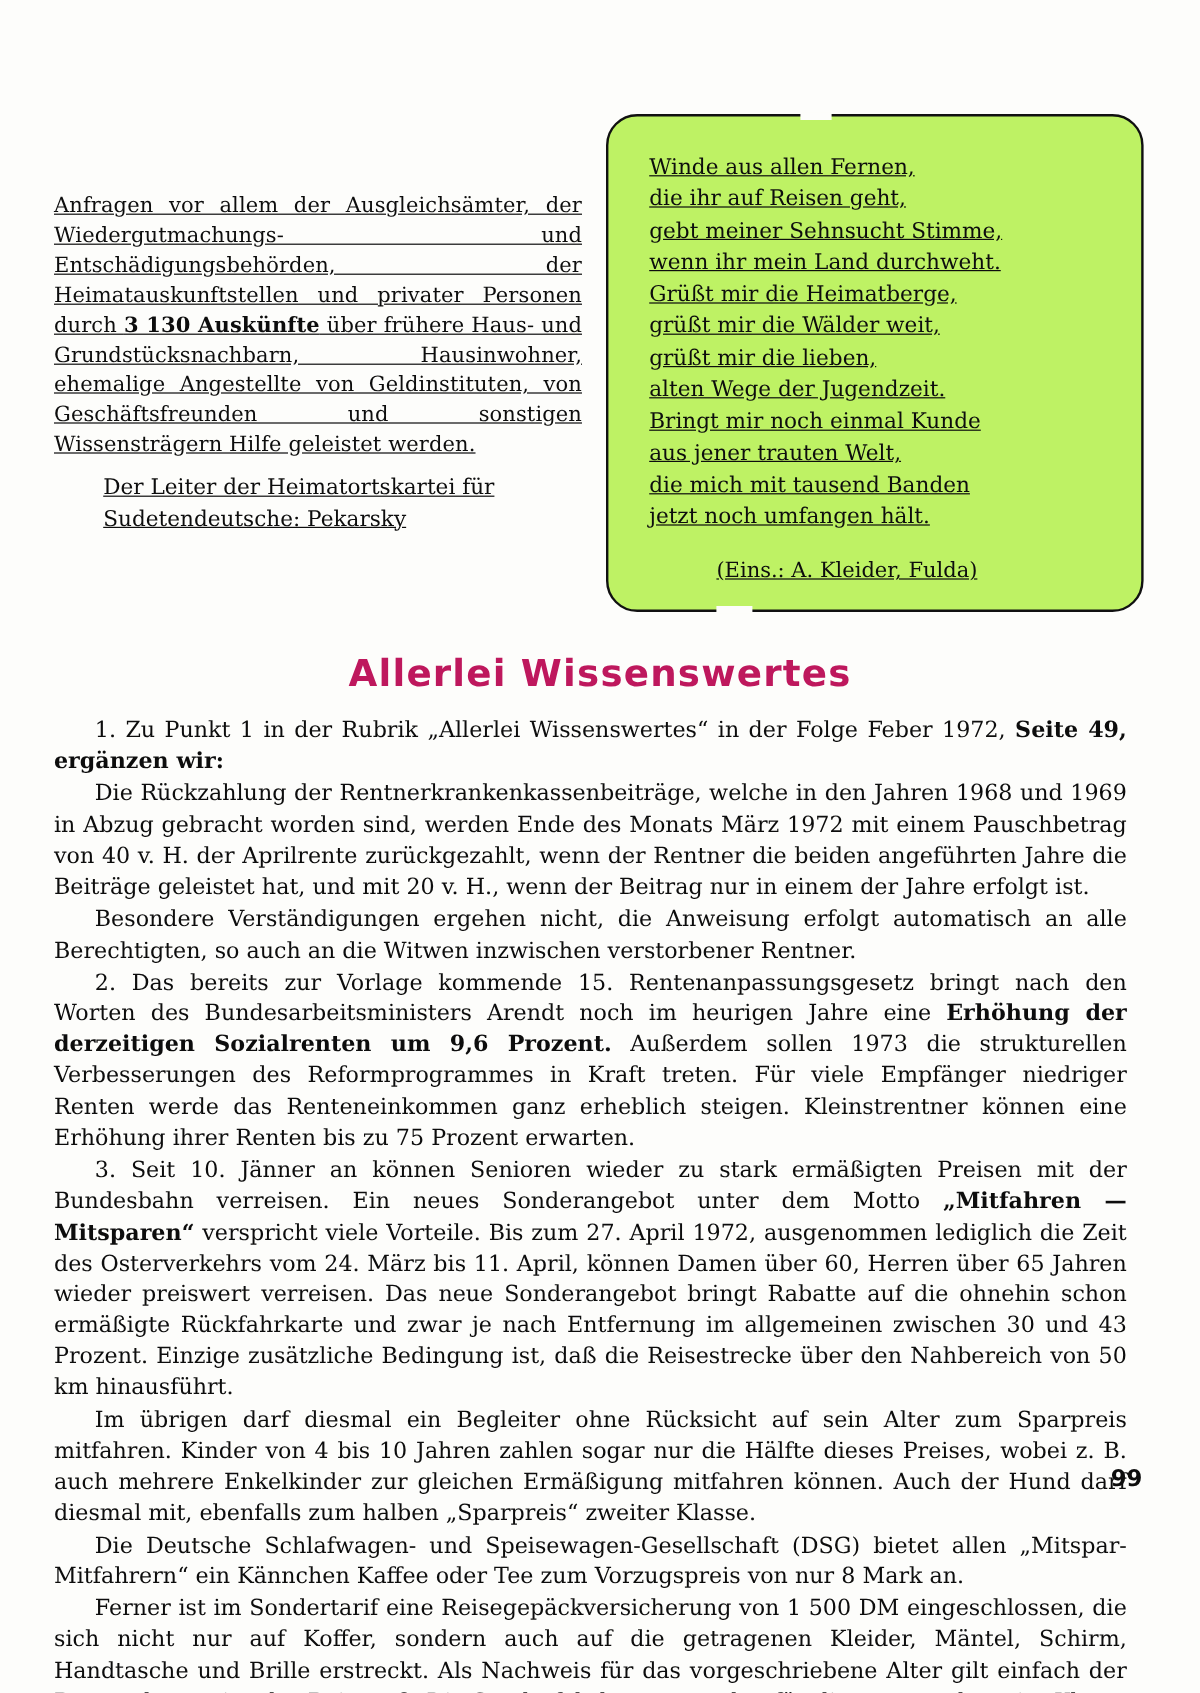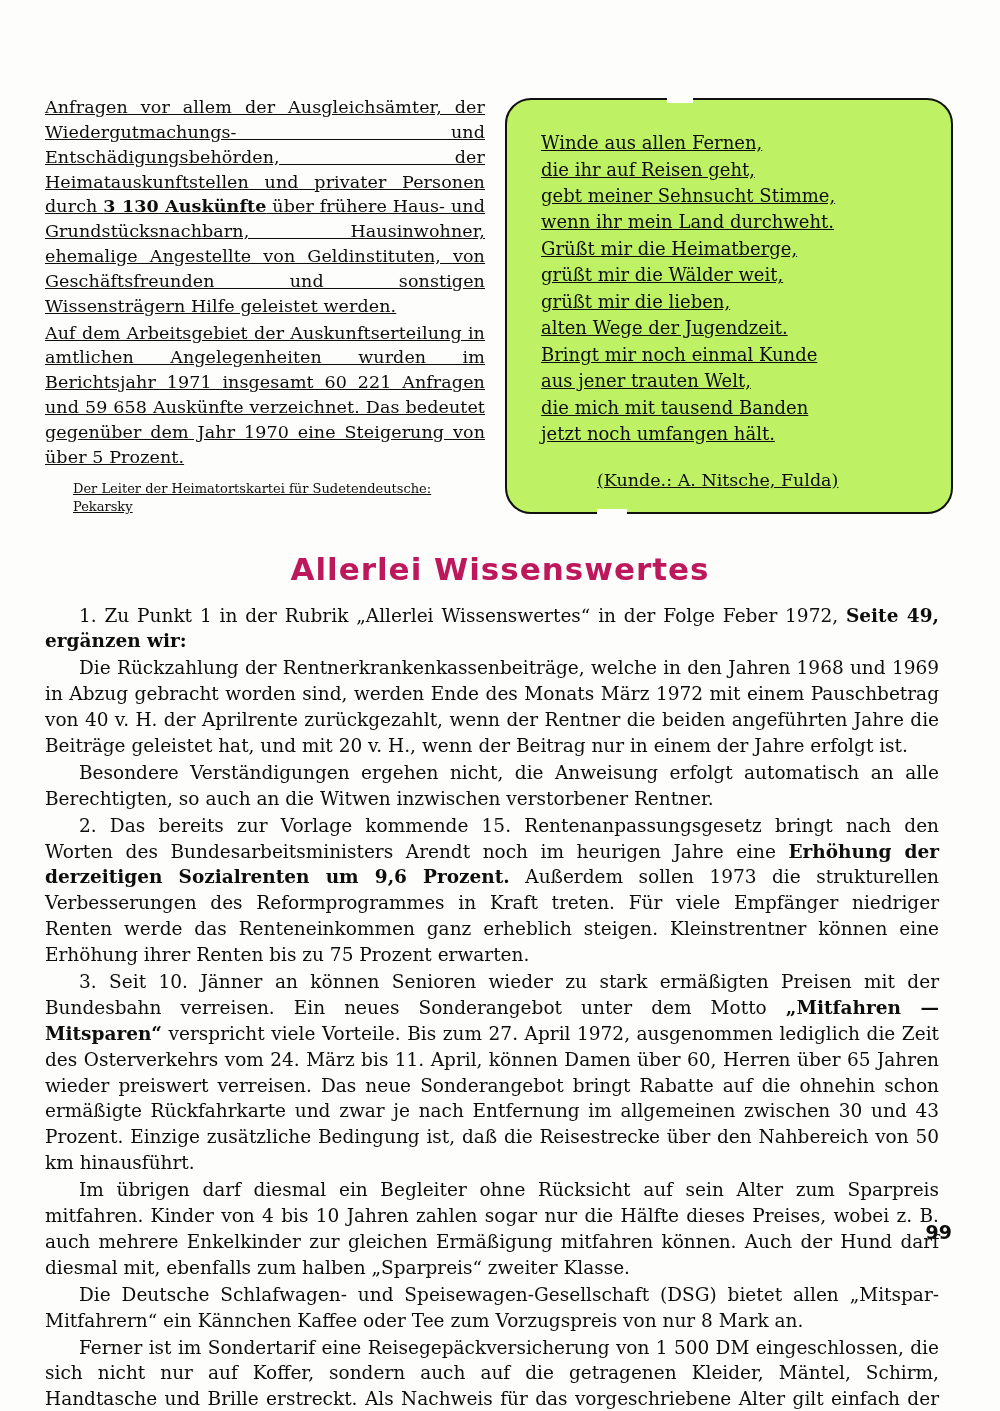--- a/index.html
+++ b/index.html
@@ -52,22 +52,22 @@
     line-height: 1.42;
     text-align: justify;
     hyphens: manual;
     margin: 0 0 2px 0;
     letter-spacing: 0.1px;
   }
   b, .bold { font-weight: bold; }
 
   .signature {
     margin-top: 10px;
-    margin-left: 28px;
-    font-size: 13px;
+    margin-left: 41px;
+    font-size: 18px;
     line-height: 1.42;
   }
 
   
   .poem-box {
     position: relative;
     border: 2.5px solid #111;
     border-radius: 26px;
     padding: 30px 26px 22px 34px;
     box-sizing: border-box;
@@ -138,39 +138,38 @@
 </head>
 <body>
 
 <div class="page">
   <div class="content">
 
     <div class="top-area">
 
       <div class="col-left">
         <p class="body-text">Anfragen vor allem der Ausgleichsämter, der Wiedergutmachungs- und Entschädigungsbehörden, der Heimatauskunftstellen und privater Personen durch <b>3 130 Auskünfte</b> über frühere Haus- und Grundstücksnachbarn, Hausinwohner, ehemalige Angestellte von Geldinstituten, von Geschäftsfreunden und sonstigen Wissensträgern Hilfe geleistet werden.</p>
-        <p class="body-text">Auf dem Arbeitsgebiet der Auskunftserteilung in amtlichen Angelegenheiten wurden im Berichtsjahr 1971 insgesamt 60 221 Anfragen und 59 658 Auskünfte verzeichnet. Das bedeutet gegenüber dem Jahr 1970 eine Steigerung von über 5 Prozent.</p>
         <div class="signature">Der Leiter der Heimatortskartei für Sudetendeutsche: Pekarsky</div>
       </div>
 
       <div class="col-right">
         <div class="poem-box">
           <div class="poem">Winde aus allen Fernen,
 die ihr auf Reisen geht,
 gebt meiner Sehnsucht Stimme,
 wenn ihr mein Land durchweht.
 Grüßt mir die Heimatberge,
 grüßt mir die Wälder weit,
 grüßt mir die lieben,
 alten Wege der Jugendzeit.
 Bringt mir noch einmal Kunde
 aus jener trauten Welt,
 die mich mit tausend Banden
 jetzt noch umfangen hält.</div>
-          <div class="poem-credit">(Kunde.: A. Nitsche, Fulda)</div>
+          <div class="poem-credit">(Eins.: A. Kleider, Fulda)</div>
         </div>
       </div>
 
     </div>
 
     <h2 class="section-heading">Allerlei Wissenswertes</h2>
 
     <div class="main-col">
       <p class="p indent">1. Zu Punkt 1 in der Rubrik „Allerlei Wissenswertes“ in der Folge Feber 1972, <b>Seite 49, ergänzen wir:</b></p>
       <p class="p indent">Die Rückzahlung der Rentnerkrankenkassenbeiträge, welche in den Jahren 1968 und 1969 in Abzug gebracht worden sind, werden Ende des Monats März 1972 mit einem Pauschbetrag von 40 v. H. der Aprilrente zurückgezahlt, wenn der Rentner die beiden angeführten Jahre die Beiträge geleistet hat, und mit 20 v. H., wenn der Beitrag nur in einem der Jahre erfolgt ist.</p>

